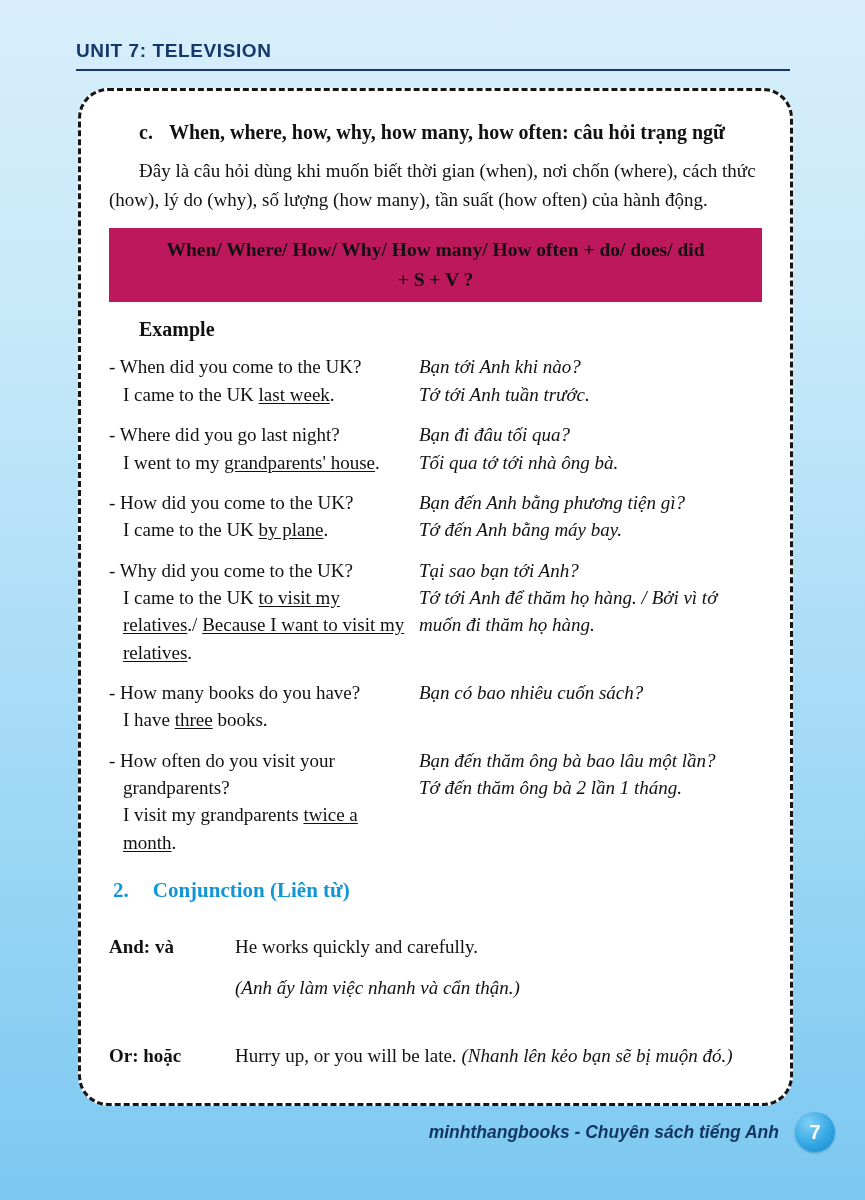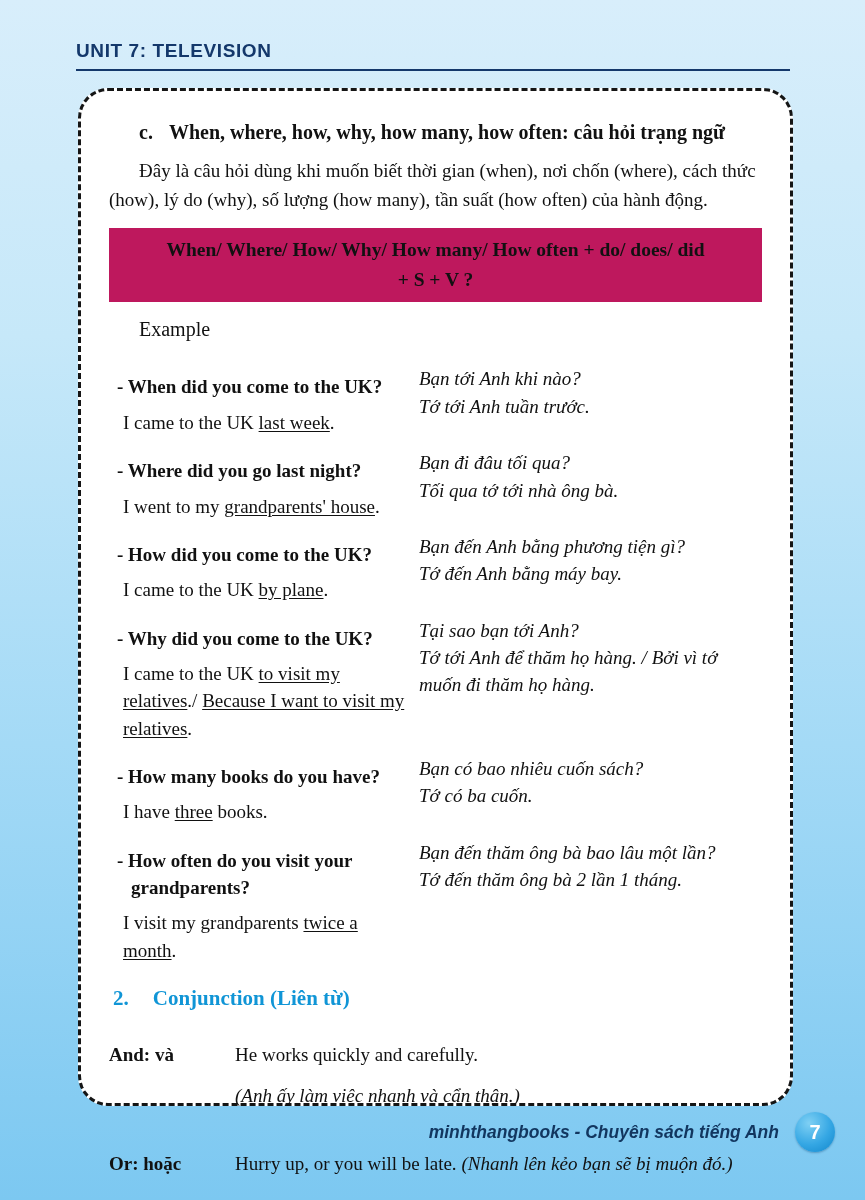--- a/index.html
+++ b/index.html
@@ -46,32 +46,32 @@
     text-indent: 30px;
   }
   .formula {
     background: #be185d;
     text-align: center;
     font-weight: bold; font-size: 19.5px; line-height: 1.55;
     padding: 7px 10px;
     margin: 0 0 16px 0;
   }
   .example-label {
-    margin: 0 0 24px 0;
+    margin: 0 0 12px 0;
     padding-left: 30px;
-    font-size: 20px; font-weight: normal;
+    font-size: 20px; font-weight: bold;
   }
   .example {
     display: flex; gap: 10px;
     margin-bottom: 13px;
     font-size: 19px; line-height: 1.44;
   }
   .ex-en { flex: 0 0 300px; }
   .ex-vi { flex: 1 1 auto; font-style: italic; }
-  .q  { margin: 8px; padding-left: 14px; text-indent: -14px; font-weight: bold; }
+  .q  { margin: 0; padding-left: 14px; text-indent: -14px; }
   .a  { margin: 0; padding-left: 14px; }
   .qv, .av { margin: 0; }
   .u  { text-decoration: underline; text-underline-offset: 2px; }
   .it { font-style: italic; }
   .sec2-heading {
     margin: 22px 0 18px 0;
     padding-left: 4px;
     color: #1095d6;
     font-size: 21px; font-weight: bold;
   }
@@ -168,21 +168,20 @@
       </div>
     </div>
 
     <div class="example">
       <div class="ex-en">
         <p class="q">- How many books do you have?</p>
         <p class="a"><span>I have </span><span class="u">three</span><span> books.</span></p>
       </div>
       <div class="ex-vi">
         <p class="qv">Bạn có bao nhiêu cuốn sách?</p>
-        <p class="av">Tớ có ba cuốn.</p>
       </div>
     </div>
 
     <div class="example">
       <div class="ex-en">
         <p class="q">- How often do you visit your grandparents?</p>
         <p class="a"><span>I visit my grandparents </span><span class="u">twice a month</span><span>.</span></p>
       </div>
       <div class="ex-vi">
         <p class="qv">Bạn đến thăm ông bà bao lâu một lần?</p>

